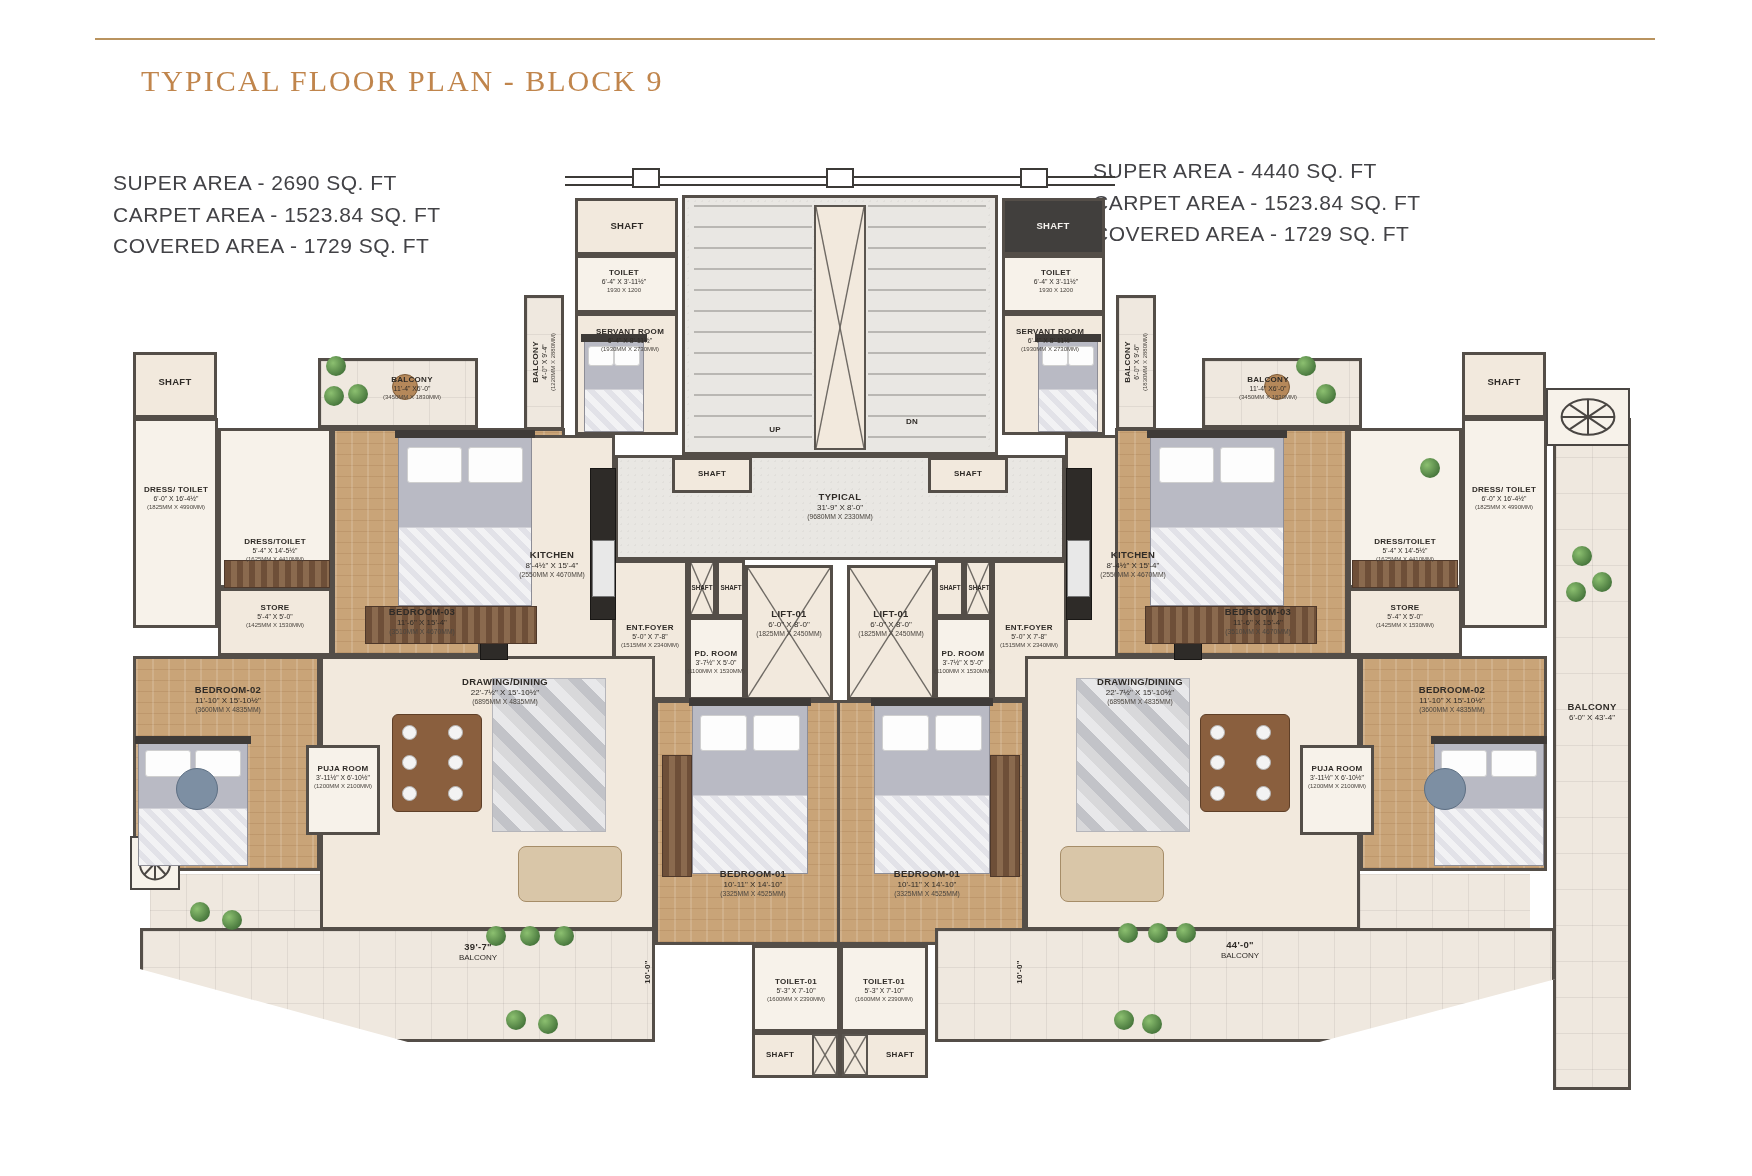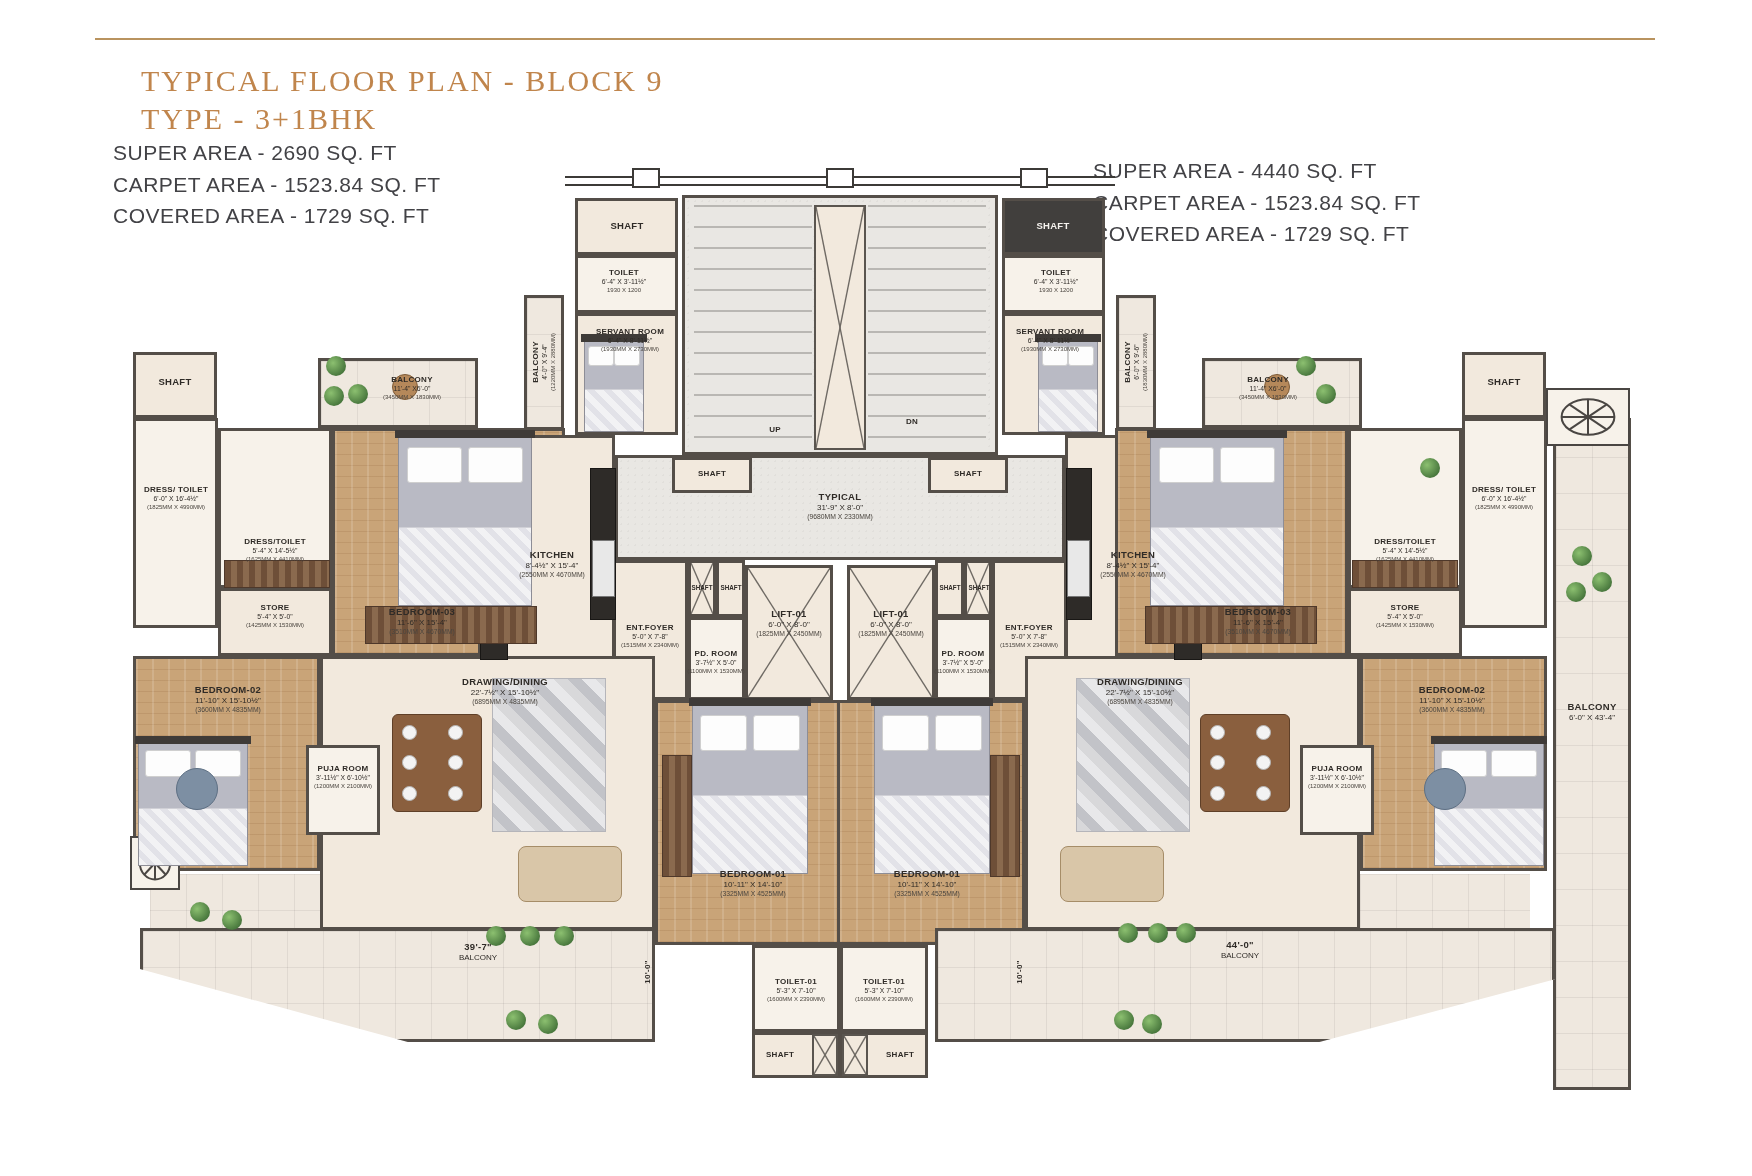--- a/index.html
+++ b/index.html
@@ -2,21 +2,21 @@
 <html><head>
 <meta charset="utf-8">
 <style>
   html,body{margin:0;padding:0;background:#ffffff;}
   .stage{position:relative;width:1752px;height:1176px;background:#fff;overflow:hidden;
          font-family:"Liberation Sans",sans-serif;}
   .toprule{position:absolute;left:95px;top:38px;width:1560px;height:2px;background:#b9935f;}
   .titleblock{position:absolute;left:113px;top:62px;color:#c0854c;
       font-family:"Liberation Serif",serif;font-size:30px;letter-spacing:2px;line-height:1.25;margin-left:28px;}
   .stats{position:absolute;color:#424246;font-size:21px;letter-spacing:.5px;line-height:1.5;}
-  .stats.left{left:113px;top:137px;}
+  .stats.left{left:113px;top:167px;}
   .stats.right{left:1093px;top:155px;}
   #plan{position:absolute;left:0;top:0;width:1752px;height:1176px;}
 
   .room{position:absolute;box-sizing:border-box;border:3px solid #544e48;z-index:2;}
   .room.plain{border:none;z-index:1;}
   .f-cream{background:#f2e9dd;}
   .f-bath{background:#f7f2ea;}
   .f-grey{background:#e9e7e3;background-image:radial-gradient(#00000009 1px,transparent 1px);background-size:7px 7px;}
   .f-tile{background-color:#efe8df;background-image:linear-gradient(#00000010 1px,transparent 1px),linear-gradient(90deg,#00000010 1px,transparent 1px);background-size:36px 36px;}
   .f-wood{background-color:#c9a478;background-image:repeating-linear-gradient(90deg,rgba(255,255,255,.14) 0 2px,transparent 2px 16px),repeating-linear-gradient(0deg,rgba(110,60,20,.12) 0 1px,transparent 1px 11px);}
@@ -62,21 +62,20 @@
   .cornice{position:absolute;border-top:2px solid #3c3a37;border-bottom:2px solid #3c3a37;height:6px;z-index:4;}
   .csq{position:absolute;border:2px solid #3c3a37;background:#fff;box-sizing:border-box;z-index:5;}
 </style>
 </head>
 <body>
 
 <div class="stage">
   <div class="toprule"></div>
   <div class="titleblock">
     <div>TYPICAL FLOOR PLAN - BLOCK 9</div>
-    <div>TYPE - 3+1BHK</div>
   </div>
   <div class="stats left">
     <div>SUPER AREA - 2690 SQ. FT</div>
     <div>CARPET AREA - 1523.84 SQ. FT</div>
     <div>COVERED AREA - 1729 SQ. FT</div>
   </div>
   <div class="stats right">
     <div>SUPER AREA - 4440 SQ. FT</div>
     <div>CARPET AREA - 1523.84 SQ. FT</div>
     <div>COVERED AREA - 1729 SQ. FT</div>

